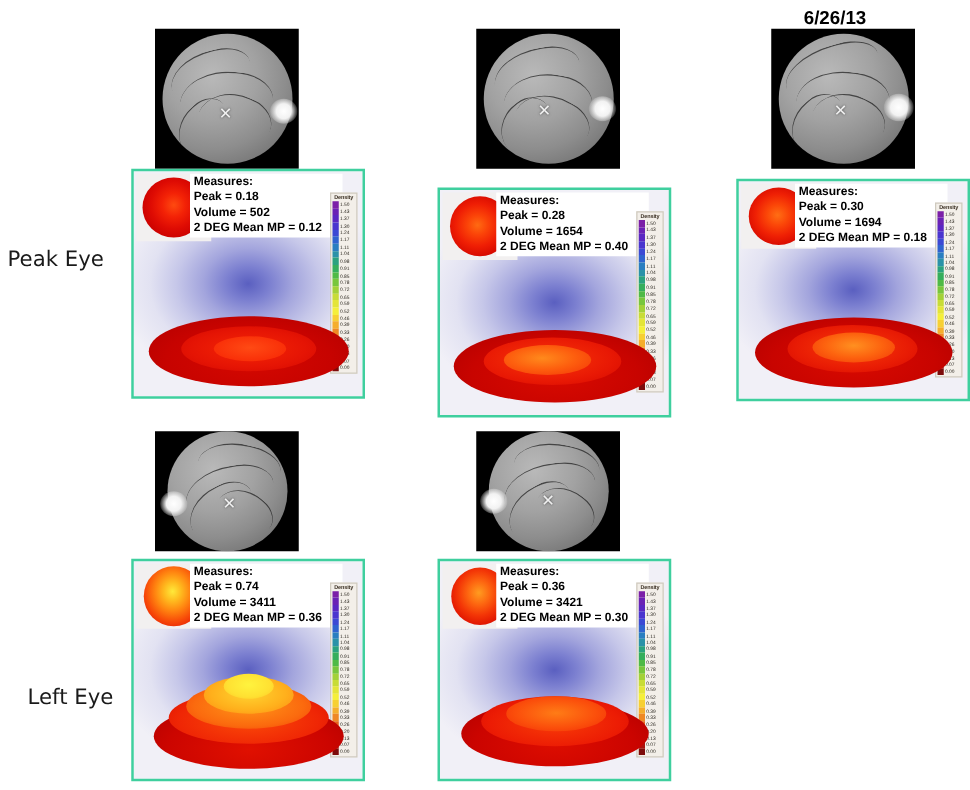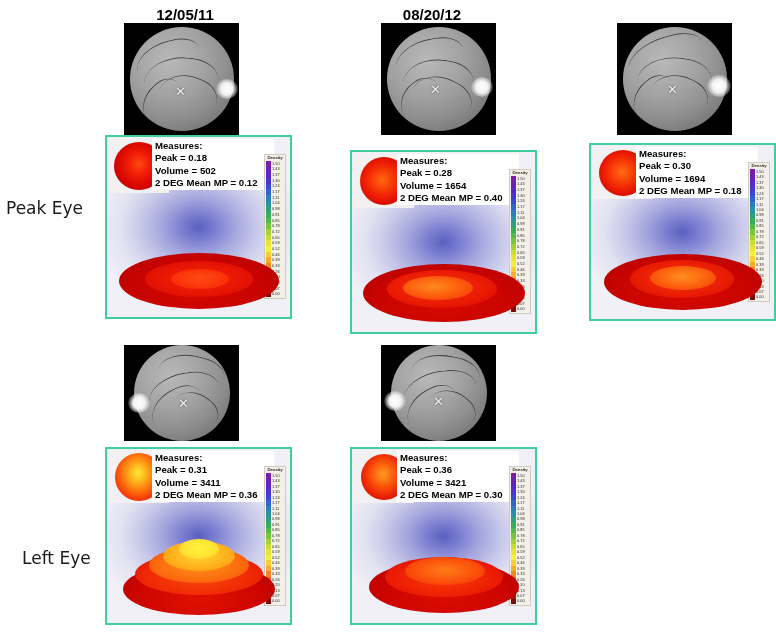--- a/index.html
+++ b/index.html
@@ -165,22 +165,21 @@
     position:absolute;
     left:0;
     border-radius:50%;
   }
 </style>
 </head>
 <body>
 
 <div class="stage">
 
-  <div class="col-date" style="left:121px;top:6px;width:128px;">12/05/11</div>
-  <div class="col-date" style="left:368px;top:6px;width:128px;">08/20/12</div>
+  <div class="col-date" style="left:604px;top:6px;width:128px;">6/26/13</div>
 
   <div class="row-label" style="left:6px;top:198px;">Peak Eye</div>
   <div class="row-label" style="left:22px;top:548px;">Left Eye</div>
 
   <div class="fundus" style="left:124px;top:23px;width:115px;height:112px;">
     <div class="disc" style="width:104px;height:104px;"></div>
     <div class="vessel" style="left:12px;top:18px;width:66px;height:40px;transform:rotate(-14deg);"></div>
     <div class="vessel" style="left:20px;top:34px;width:74px;height:52px;transform:rotate(6deg);"></div>
     <div class="vessel" style="left:34px;top:52px;width:58px;height:46px;transform:rotate(24deg);"></div>
     <div class="vessel" style="left:16px;top:60px;width:48px;height:38px;transform:rotate(-42deg);"></div>
@@ -581,21 +580,21 @@
       <div class="layer" style="left:46px;bottom:20px;width:66px;height:24px;background:radial-gradient(ellipse at 50% 44%,#ff9020 0%,#fd640f 48%,#f33606 100%);"></div>
     </div>
   </div>
 
   <div class="mp-panel" style="left:105px;top:447px;width:187px;height:178px;">
     <div class="mini-map" style="left:2px;top:2px;width:60px;height:52px;">
       <div class="blob" style="width:48px;height:48px;background:radial-gradient(ellipse at 48% 42%,#ffe93a 0%,#ffb91e 20%,#ff8410 40%,#f74808 62%,#e11604 84%,#c20000 100%);"></div>
     </div>
     <div class="measures" style="left:45px;top:2px;width:122px;font-size:9.6px;">
       <span class="ln">Measures:</span>
-      <span class="ln"><span>Peak = </span><span>0.31</span></span>
+      <span class="ln"><span>Peak = </span><span>0.74</span></span>
       <span class="ln"><span>Volume = </span><span>3411</span></span>
       <span class="ln"><span>2 DEG Mean MP = </span><span>0.36</span></span>
     </div>
     <div class="colorbar" style="right:4px;top:17px;width:22px;height:140px;">
       <div class="cb-title">Density</div>
       <div class="cb-rows">
           <div class="cb-row">
             <div class="cb-sw" style="background: rgb(123, 31, 168);"></div>
             <div class="cb-val">1.50</div>
           </div>

